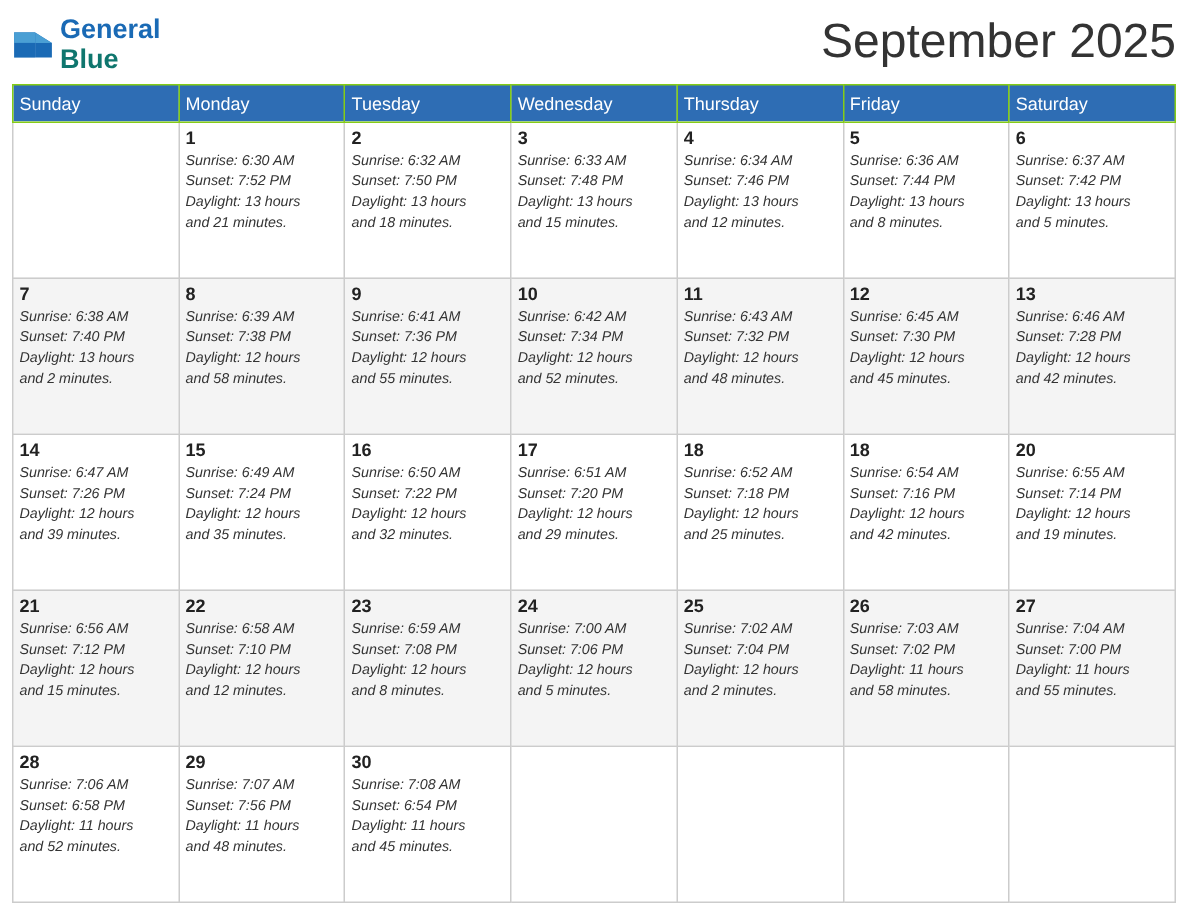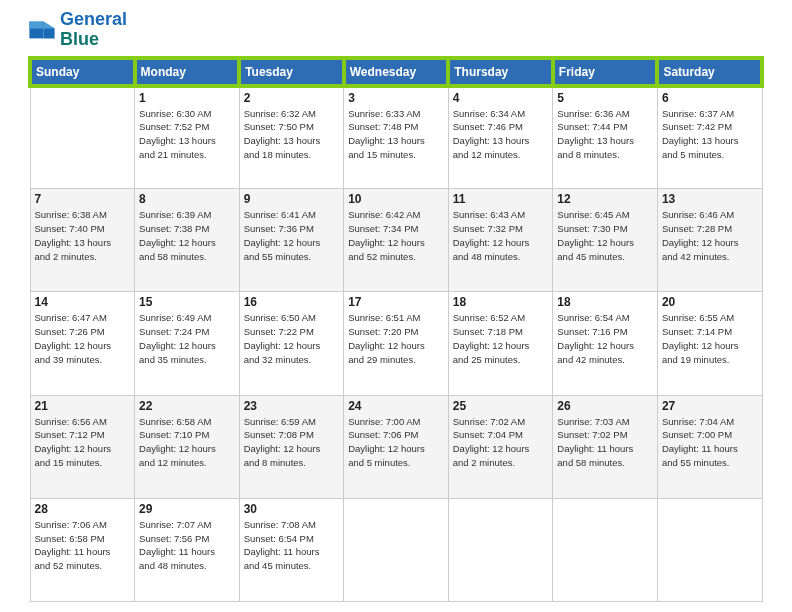--- a/index.html
+++ b/index.html
@@ -6,21 +6,21 @@
     body {
       font-family: Arial, sans-serif;
       background: #fff;
       width: 792px;
       height: 612px;
       overflow: hidden;
     }
     .page {
       width: 792px;
       height: 612px;
-      padding: 10px 28px;
+      padding: 10px 8px;
       display: flex;
       flex-direction: column;
     }
     .header {
       display: flex;
       justify-content: space-between;
       align-items: flex-start;
       margin-bottom: 6px;
     }
     .logo {
@@ -57,42 +57,43 @@
     .calendar {
       flex: 1;
       border-collapse: collapse;
       width: 100%;
       table-layout: fixed;
     }
     .calendar th {
       background: #2e6db4;
       color: #fff;
       font-size: 12px;
-      font-weight: bold;
+      font-weight: normal;
       padding: 5px 4px;
       text-align: left;
-      border: 4px solid #84cc16;
+      border: 1px solid #84cc16;
     }
     .calendar td {
       border: 1px solid #ccc;
       vertical-align: top;
       padding: 3px 4px;
       font-size: 9.5px;
       color: #333;
       height: 88px;
     }
     .day-number {
       font-size: 12px;
       font-weight: bold;
       margin-bottom: 2px;
       color: #222;
     }
     .day-info {
       line-height: 1.45;
       color: #333;
+      font-style: italic;
     }
     .empty { background: #f9f9f9; }
     tr:nth-child(odd) td { background: #fff; }
     tr:nth-child(even) td { background: #f4f4f4; }
     .calendar thead tr th { background: #2e6db4; }
   </style>
 </head>
 <body>
 
 <div class="page">
@@ -104,20 +105,21 @@
         <polygon points="22,8 38,18 22,18" fill="#4a9fd4"></polygon>
         <rect x="2" y="8" width="20" height="24" fill="#1a6ab5"></rect>
         <rect x="2" y="8" width="20" height="10" fill="#4a9fd4"></rect>
       </svg>
       <div class="logo-text">
         <div><span>General</span></div>
         <div><span style="color:#0f766e">Blue</span></div>
       </div>
     </div>
     <div class="title-block">
+      <div class="month-title">September 2025</div>
     </div>
   </div>
 
   <table class="calendar">
     <thead>
       <tr>
         <th>Sunday</th>
         <th>Monday</th>
         <th>Tuesday</th>
         <th>Wednesday</th>

